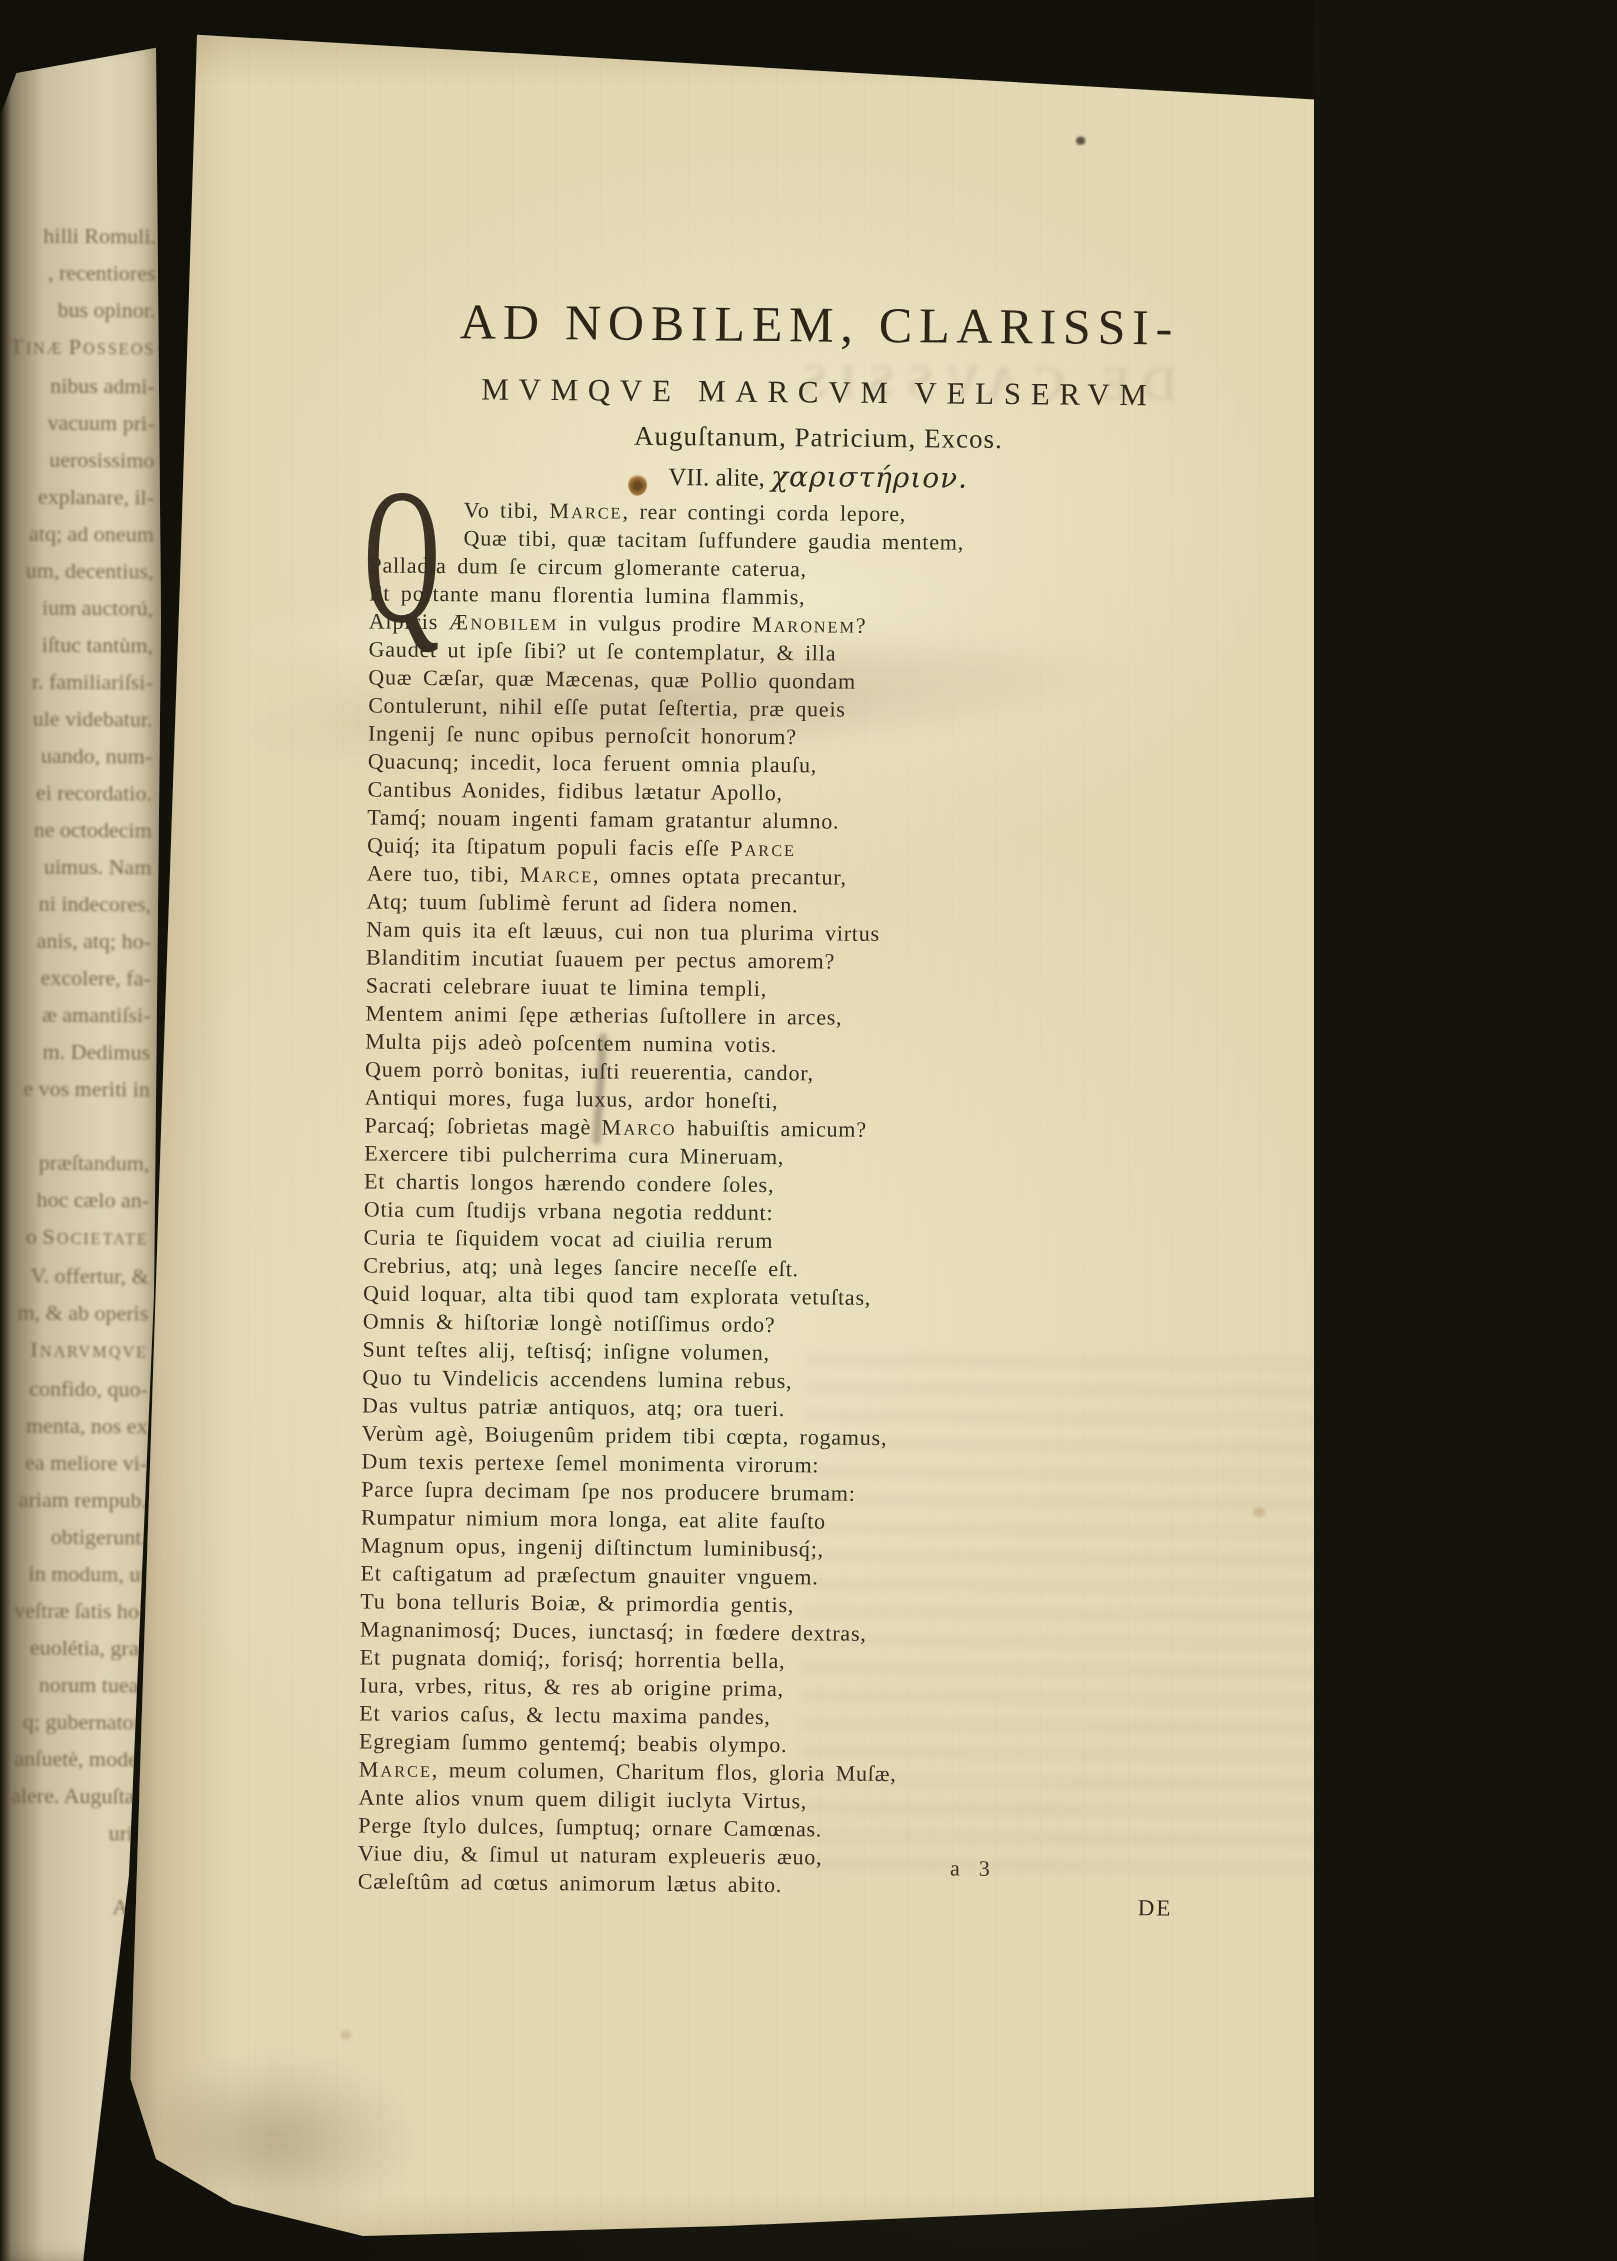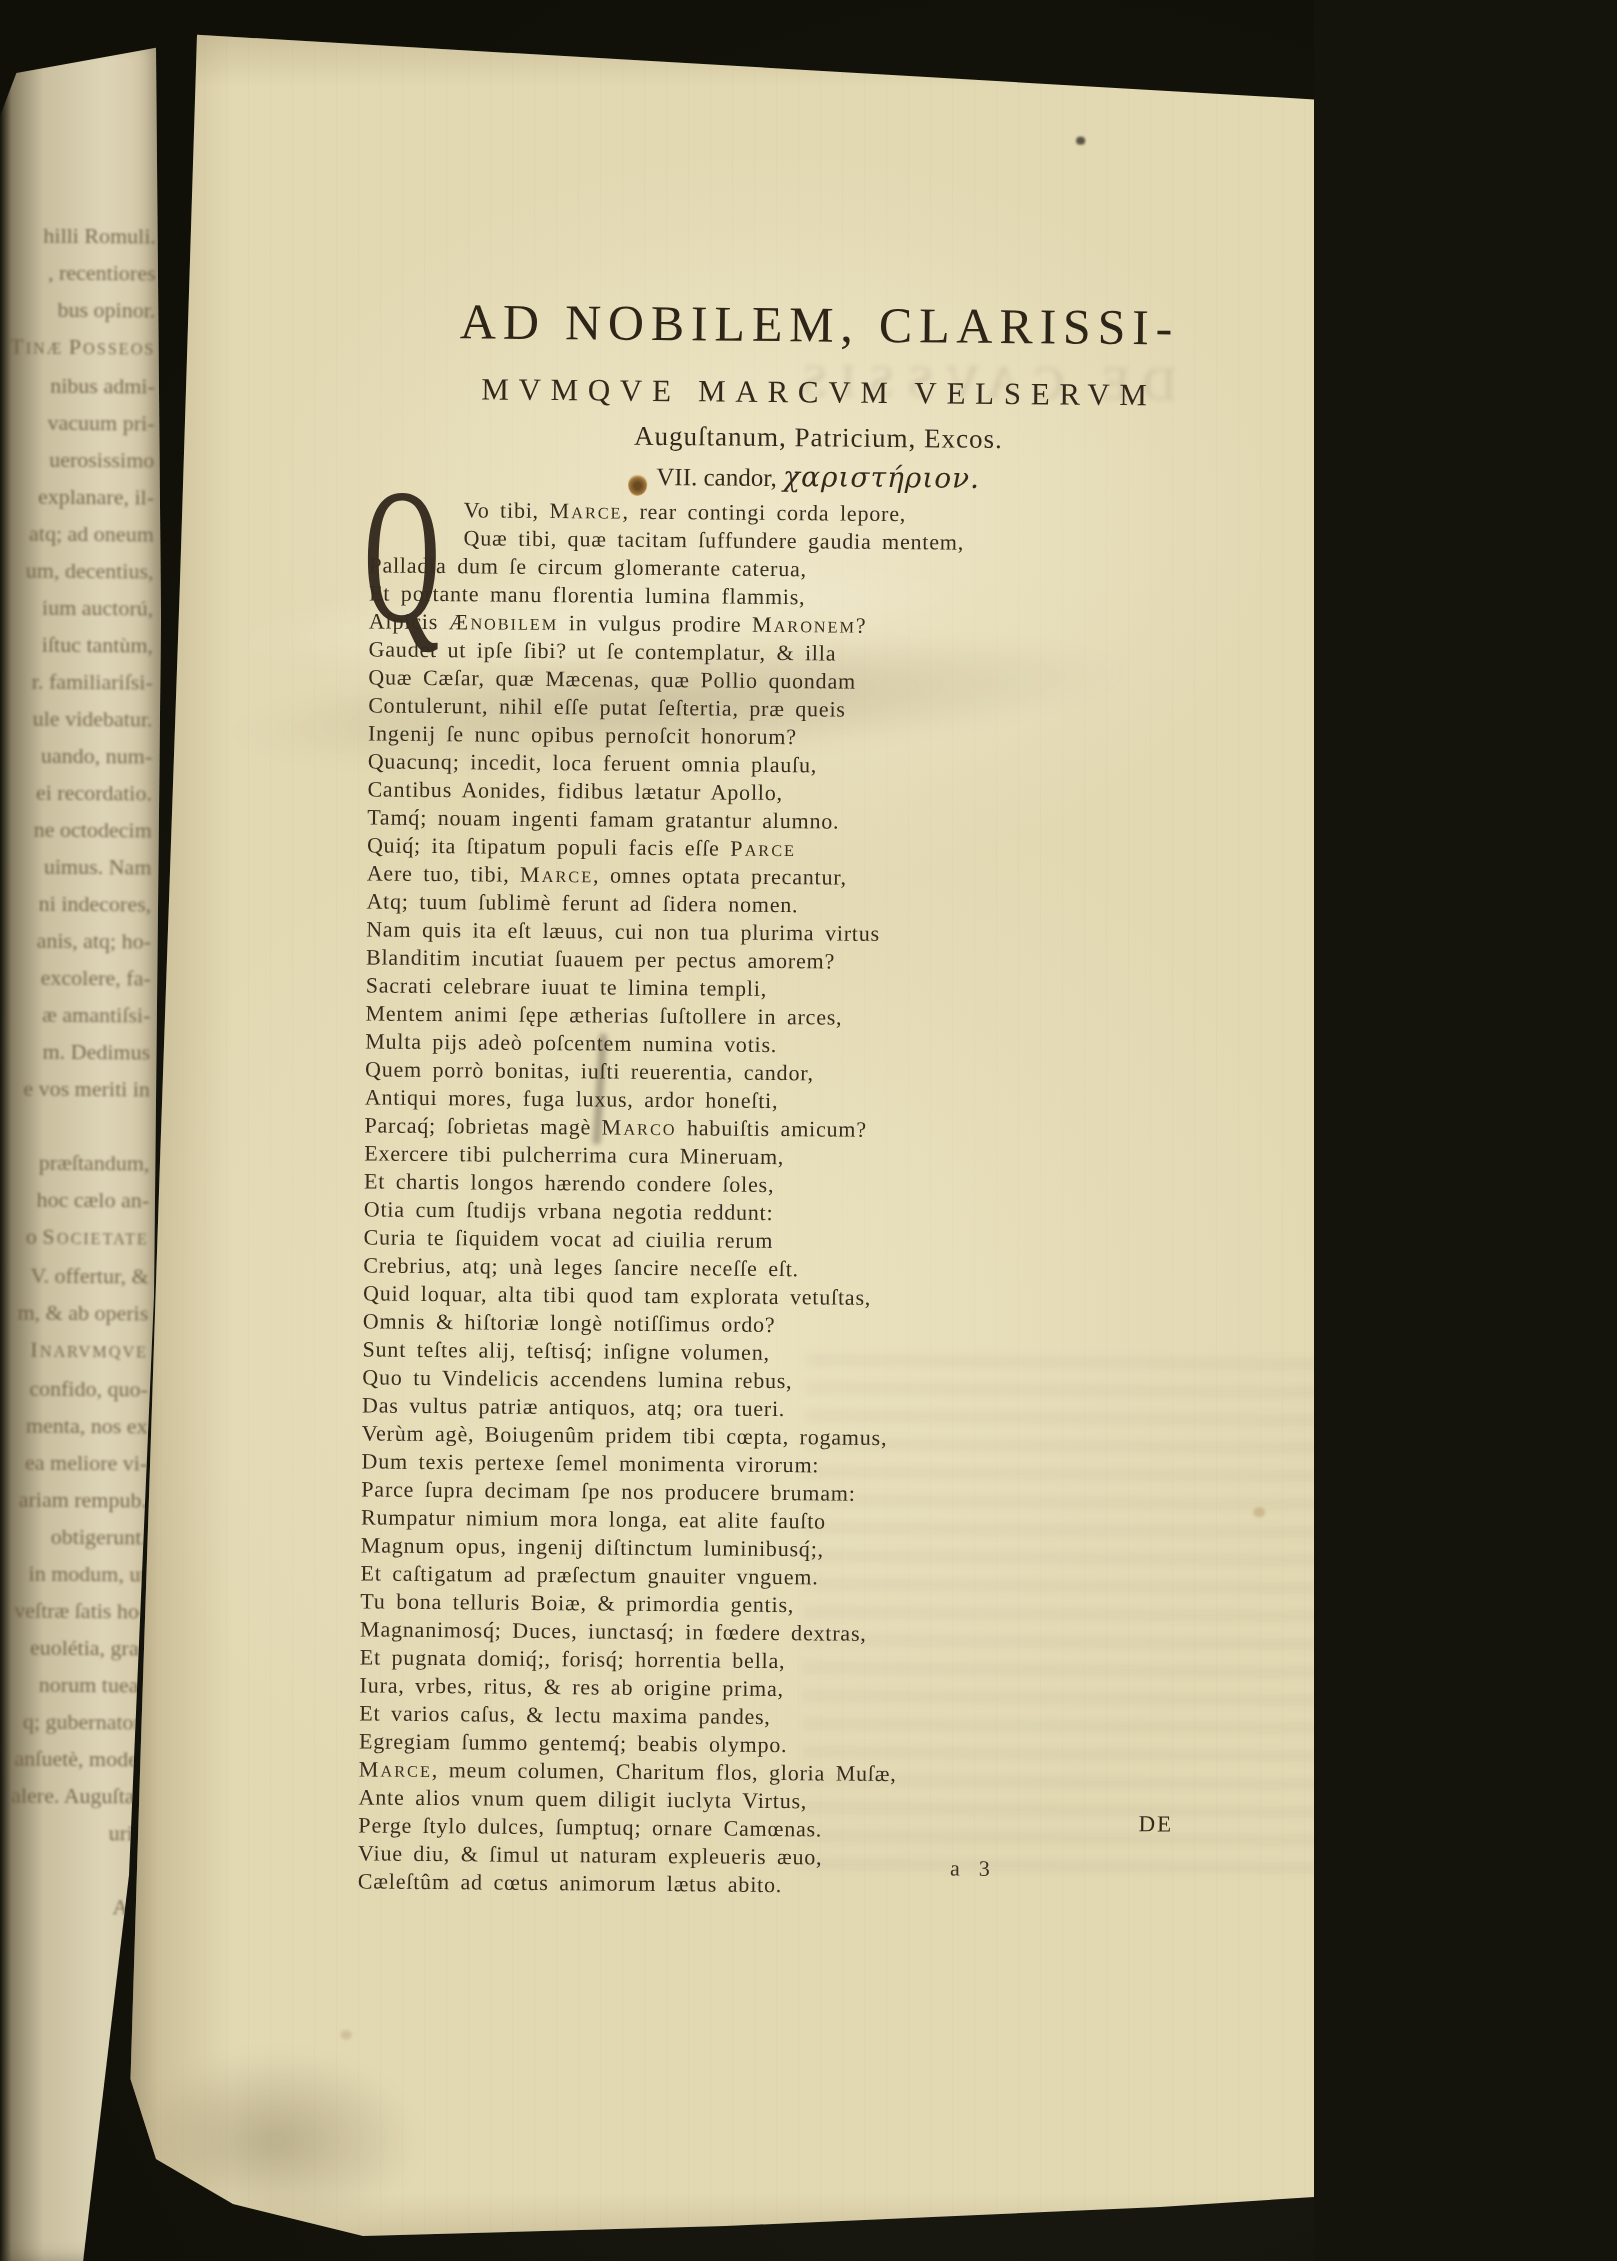--- a/index.html
+++ b/index.html
@@ -71,21 +71,21 @@
   .poem .line{height:28px;font-size:22px;letter-spacing:0.8px;word-spacing:4.3px;
     white-space:nowrap;color:#362c1f;}
   .poem .line.indented{padding-left:94px;}
   .drop-cap{position:absolute;left:-5.8px;top:-13.5px;font-size:193px;line-height:145px;
     transform:scaleX(.55);transform-origin:top left;color:#3a3023;z-index:0;}
   .poem .lines{position:relative;z-index:1;}
   .sc{letter-spacing:.1em;}
   .sc-rest{font-size:.74em;letter-spacing:.12em;}
 
   .signature{position:absolute;left:843px;top:1820px;font-size:22px;letter-spacing:6.8px;color:#3a3023;margin-left:7px;}
-  .catchword{position:absolute;left:1038px;top:1774px;font-size:23px;letter-spacing:1.9px;color:#33291c;}
+  .catchword{position:absolute;left:1038px;top:1858px;font-size:23px;letter-spacing:1.9px;color:#33291c;}
 
   
   .stain{position:absolute;border-radius:50%;pointer-events:none;}
   .corner-blot{left:1255px;top:96px;width:22px;height:28px;background:#2c2a24;filter:blur(1.9px);opacity:.8;}
   .corner-blot2{left:1240px;top:86px;width:10.6px;height:9.7px;background:#3a372e;filter:blur(1.4px);opacity:.7;}
   .speck-dark{left:961px;top:100px;width:8.7px;height:7.7px;background:#3a332a;filter:blur(1px);opacity:.8;}
   .fleck-brown{left:516px;top:441px;width:19.3px;height:22px;
     background:radial-gradient(circle at 50% 55%, #5a3a12 0 22%, #9a6a28 55%, transparent 75%);
     filter:blur(0.5px);opacity:.9;}
   .ink-smear{left:489px;top:1001px;width:7.7px;height:111px;border-radius:3.9px;
@@ -159,21 +159,21 @@
     <div class="content">
 
       <div class="ghost">DE CAVSSIS</div>
       <div class="ghost2"></div>
 
       <div class="heading">
         <div class="title-1">AD NOBILEM, CLARISSI-</div>
         <div class="title-2">MVMQVE MARCVM VELSERVM</div>
         <div class="title-3">Auguſtanum, Patricium, Excos.</div>
         <div class="subtitle">
-          <span>VII. candor,</span>
+          <span>VII. alite,</span>
           <span class="greek">χαριστήριον.</span>
         </div>
       </div>
 
       <div class="poem">
         <div class="drop-cap">Q</div>
         <div class="lines">
             <div class="line indented">Vo tibi, <span class="sc">M<span class="sc-rest">ARCE</span></span>, rear contingi corda lepore,</div>
             <div class="line indented">Quæ tibi, quæ tacitam ſuffundere gaudia mentem,</div>
             <div class="line">Palladia dum ſe circum glomerante caterua,</div>

